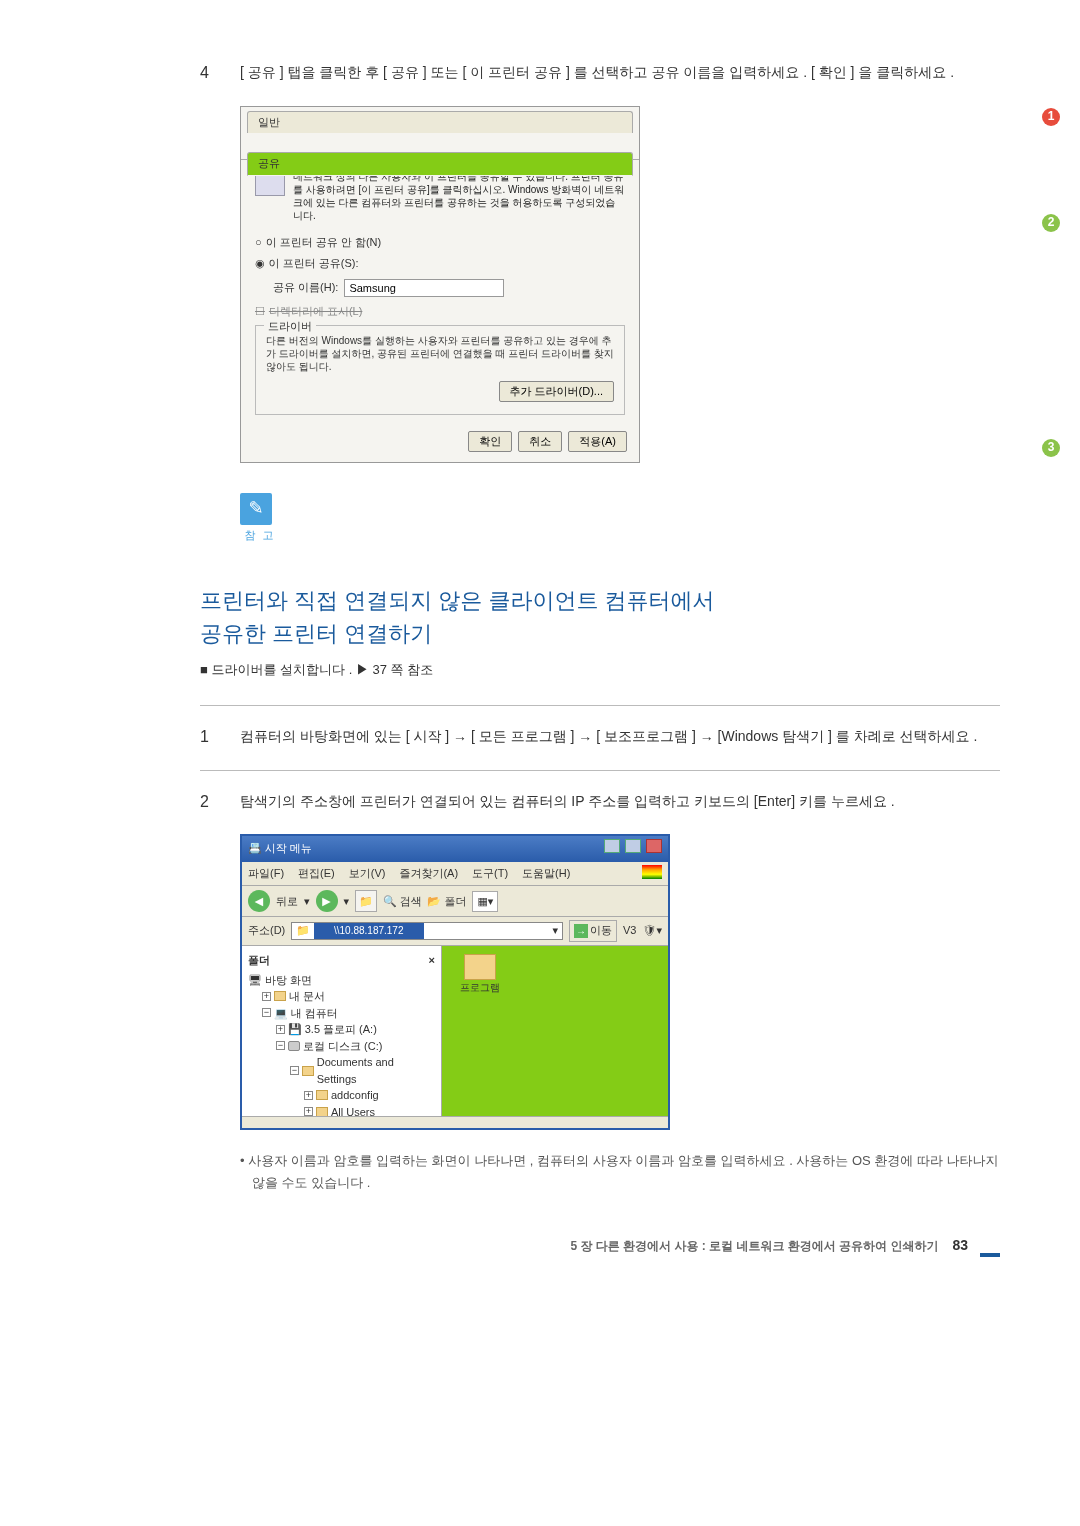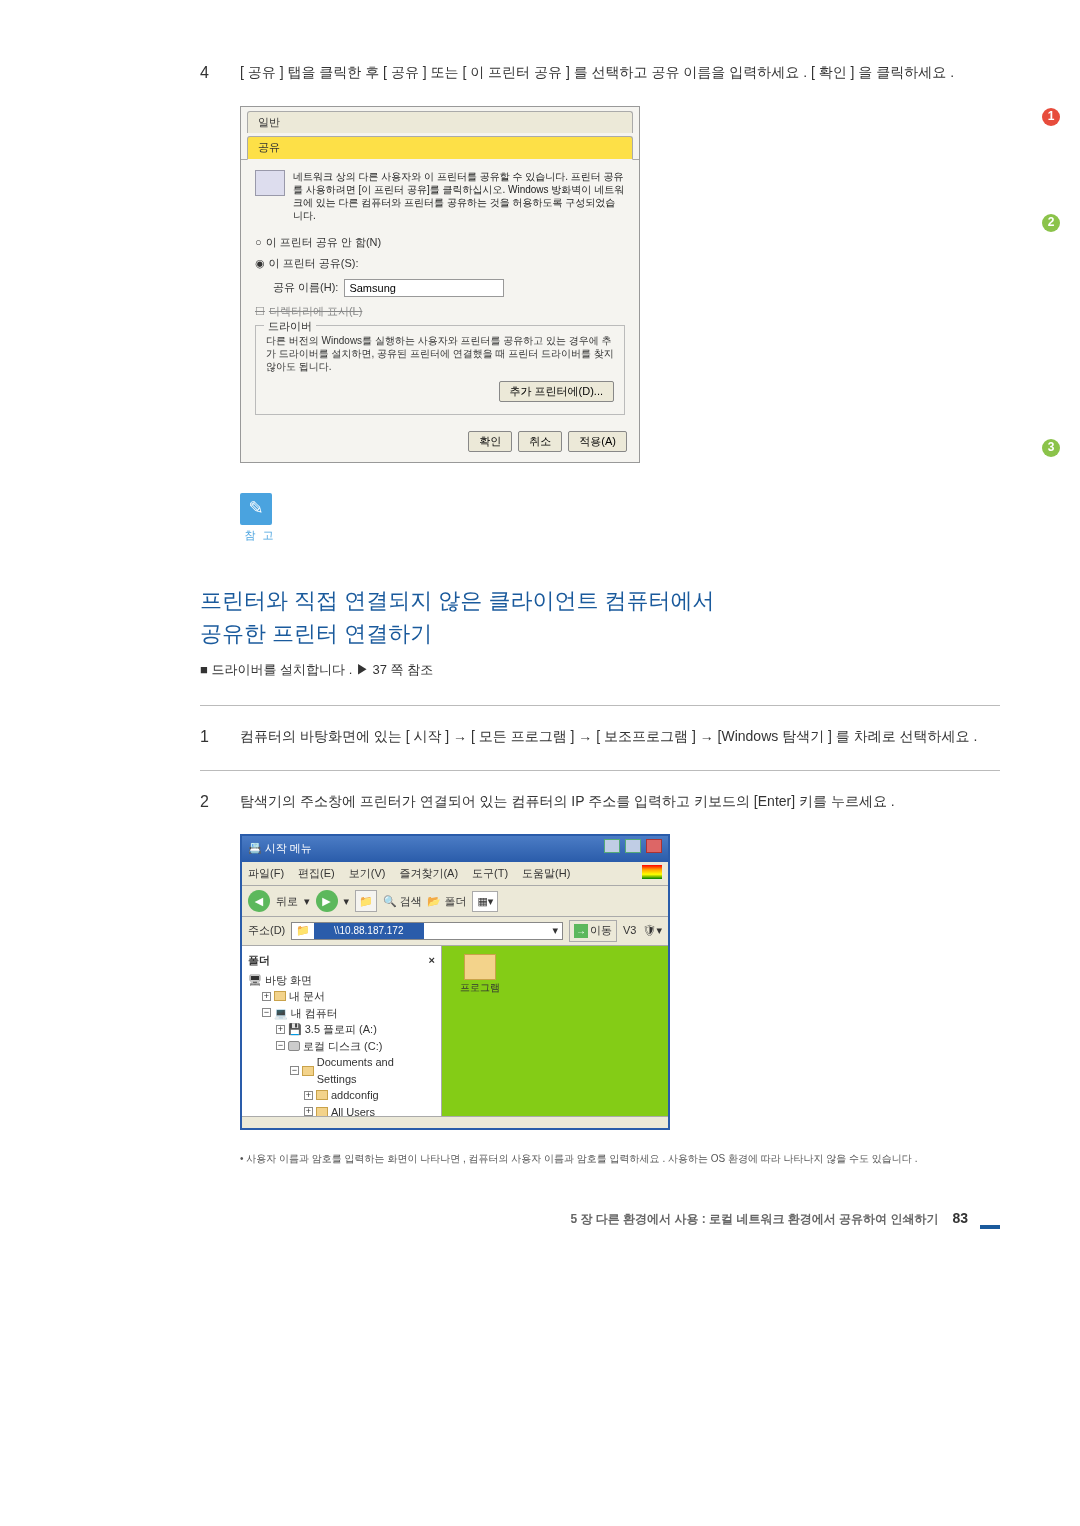--- a/index.html
+++ b/index.html
@@ -19,21 +19,21 @@
   .dialog-wrap { position: relative; margin: 10px 0 30px 40px; }
   .dialog {
     width: 400px;
     border: 1px solid #999;
     background: #f5f4f0;
     font-size: 11px;
     position: relative;
   }
   .tabs { display:flex; padding: 4px 6px 0 6px; border-bottom:1px solid #aaa; gap:2px;flex-direction:column;}
   .tab { padding:2px 10px; border:1px solid #aaa; background:#ece9d8; border-bottom:none; font-size:11px; border-radius:3px 3px 0 0;}
-  .tab.active { background:#fde047; border-bottom:1px solid #f5f4f0; position:relative; top:1px;}
+  .tab.active { background:#84cc16; border-bottom:1px solid #f5f4f0; position:relative; top:17px;}
   .dialog-inner { padding: 10px 14px; }
   .desc-row { display:flex; gap:8px; margin-bottom:12px;}
   .printer-ico { width:30px; height:26px; background:#dde; border:1px solid #99a; flex-shrink:0;}
   .desc-text { font-size:10px; color:#222; line-height:1.3; }
   .radio-row { margin:4px 0; font-size:11px; display:flex; align-items:center; gap:4px;}
   .share-name-row { margin:6px 0 6px 18px; display:flex; align-items:center; gap:6px;}
   .share-name-row input { border:1px solid #999; width:160px; height:18px; font-size:11px; padding:0 4px;}
   .driver-group { border:1px solid #bbb; padding:8px 10px 12px; position:relative;}
   .driver-group legend, .group-title { position:absolute; top:-8px; left:8px; background:#f5f4f0; padding:0 4px; font-size:11px;}
   .driver-text { font-size:10px; line-height:1.3; margin-bottom:8px;}
@@ -84,21 +84,21 @@
   .tree{ font-size:11px; line-height:1.5;}
   .tree .node{ display:flex; align-items:center; gap:3px;}
   .tree .pm{ width:9px;height:9px;border:1px solid #888;display:inline-flex;align-items:center;justify-content:center;font-size:9px;line-height:1;}
   .tree .fico{ width:12px;height:10px;background:#f3d38b;border:1px solid #c9a24a;}
   .tree .dsk{ width:12px;height:10px;background:#ccc;border:1px solid #888;border-radius:2px;}
   .tree .ind1{margin-left:14px;} .tree .ind2{margin-left:28px;} .tree .ind3{margin-left:42px;} .tree .ind4{margin-left:56px;}
   .exp-right { flex:1; background:#84cc16; padding:8px;}
   .exp-right .item{ display:flex; flex-direction:column; align-items:center; width:60px; font-size:10px;}
   .exp-right .fol{ width:32px;height:26px;background:#f3d38b;border:1px solid #c9a24a;}
   .exp-scroll{ height:12px; background:#ece9d8; border-top:1px solid #aaa; position:relative;}
-  .bullet-para { font-size:10px; color:#555; margin:10px 0 40px 40px; line-height:1.7; text-indent:-12px; padding-left:12px;}
+  .bullet-para { font-size:13px; color:#555; margin:10px 0 40px 40px; line-height:1.7; text-indent:-12px; padding-left:12px;}
   .bullet-para::before{ content:"• ";}
   .footer { display:flex; justify-content:flex-end; align-items:flex-end; gap:14px; font-size:12px; color:#666; border-top:none; margin-top:40px;font-weight:bold;}
   .footer .pg{ font-size:14px; color:#333;}
   .footer .bar{ width:20px; height:4px; background:#1a5a9c; margin-left:-2px;}
   .mini-strike { text-decoration:line-through; color:#888;}
 </style>
 </head>
 <body>
 
 <div class="step">
@@ -130,21 +130,21 @@
         <input type="text" value="Samsung" style="">
       </div>
       <div class="radio-row mini-strike">
         <span>☐</span>
           <span>디렉터리에 표시(L)</span>
       </div>
       <div class="driver-group">
         <span class="group-title">드라이버</span>
         <div class="driver-text">다른 버전의 Windows를 실행하는 사용자와 프린터를 공유하고 있는 경우에 추가 드라이버를 설치하면, 공유된 프린터에 연결했을 때 프린터 드라이버를 찾지 않아도 됩니다.</div>
         <div style="text-align:right;">
-          <button class="btn">추가 프린터에(D)...</button>
+          <button class="btn">추가 드라이버(D)...</button>
         </div>
       </div>
     </div>
     <div class="dlg-btns">
       <button class="btn">확인</button>
       <button class="btn">취소</button>
       <button class="btn">적용(A)</button>
     </div>
   </div>
   <div class="callout c1" style="top:2px; right:-60px;">1</div>

